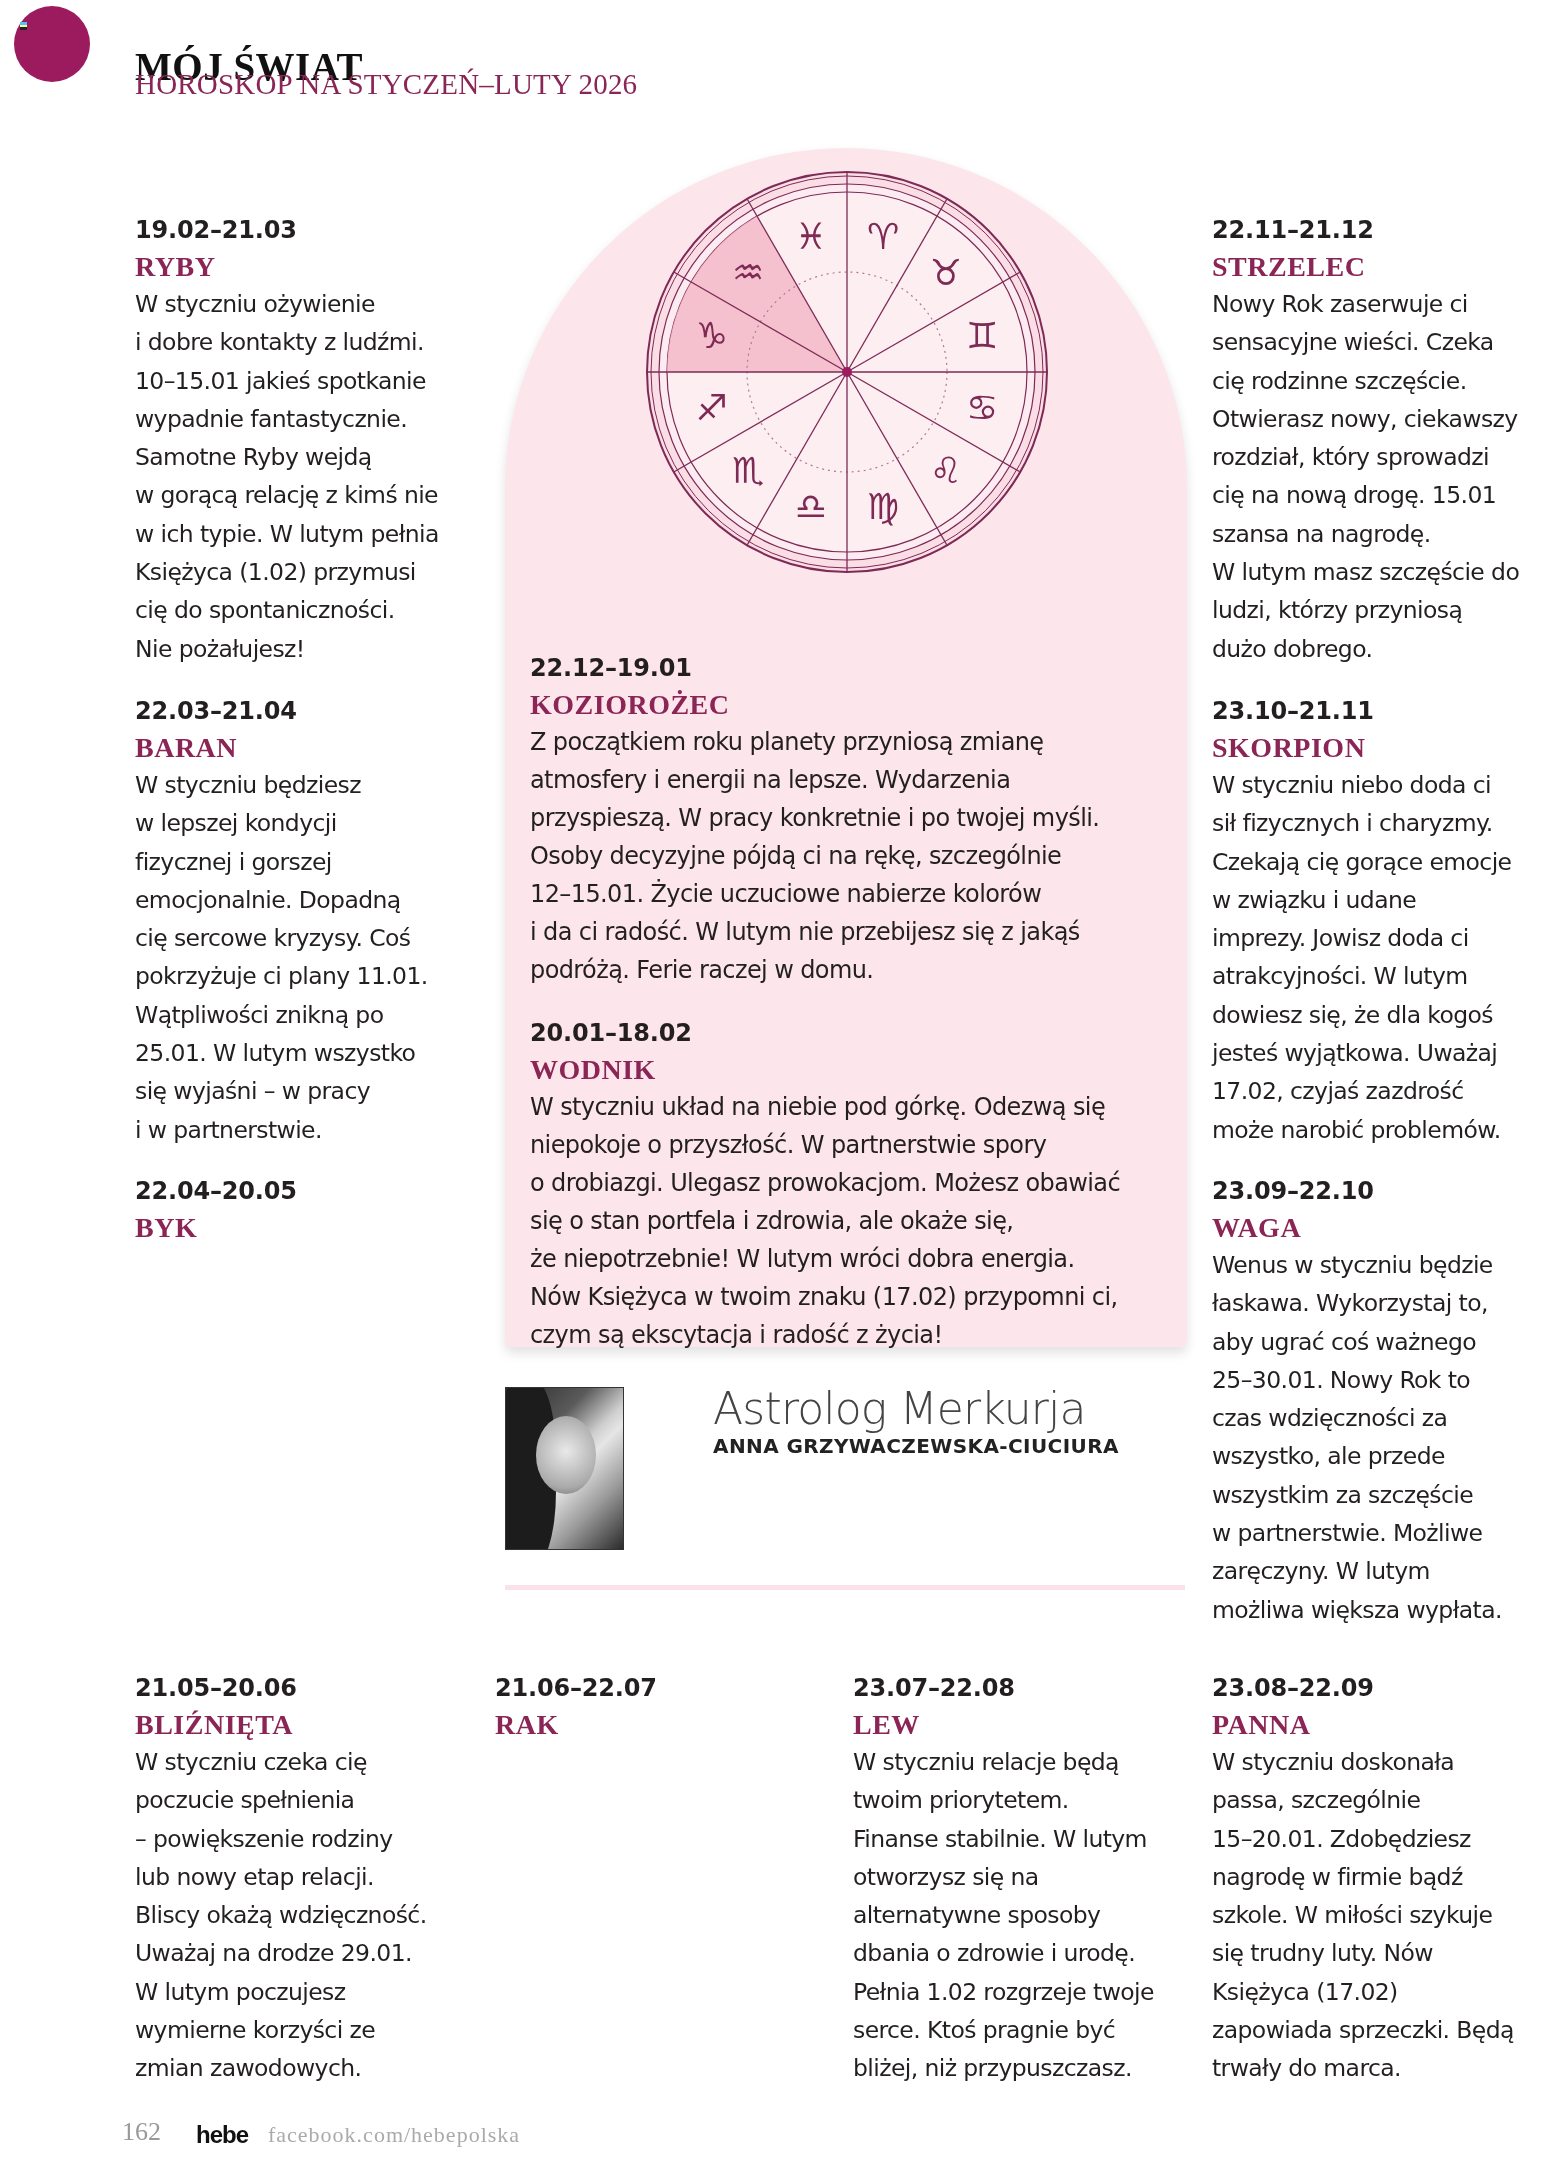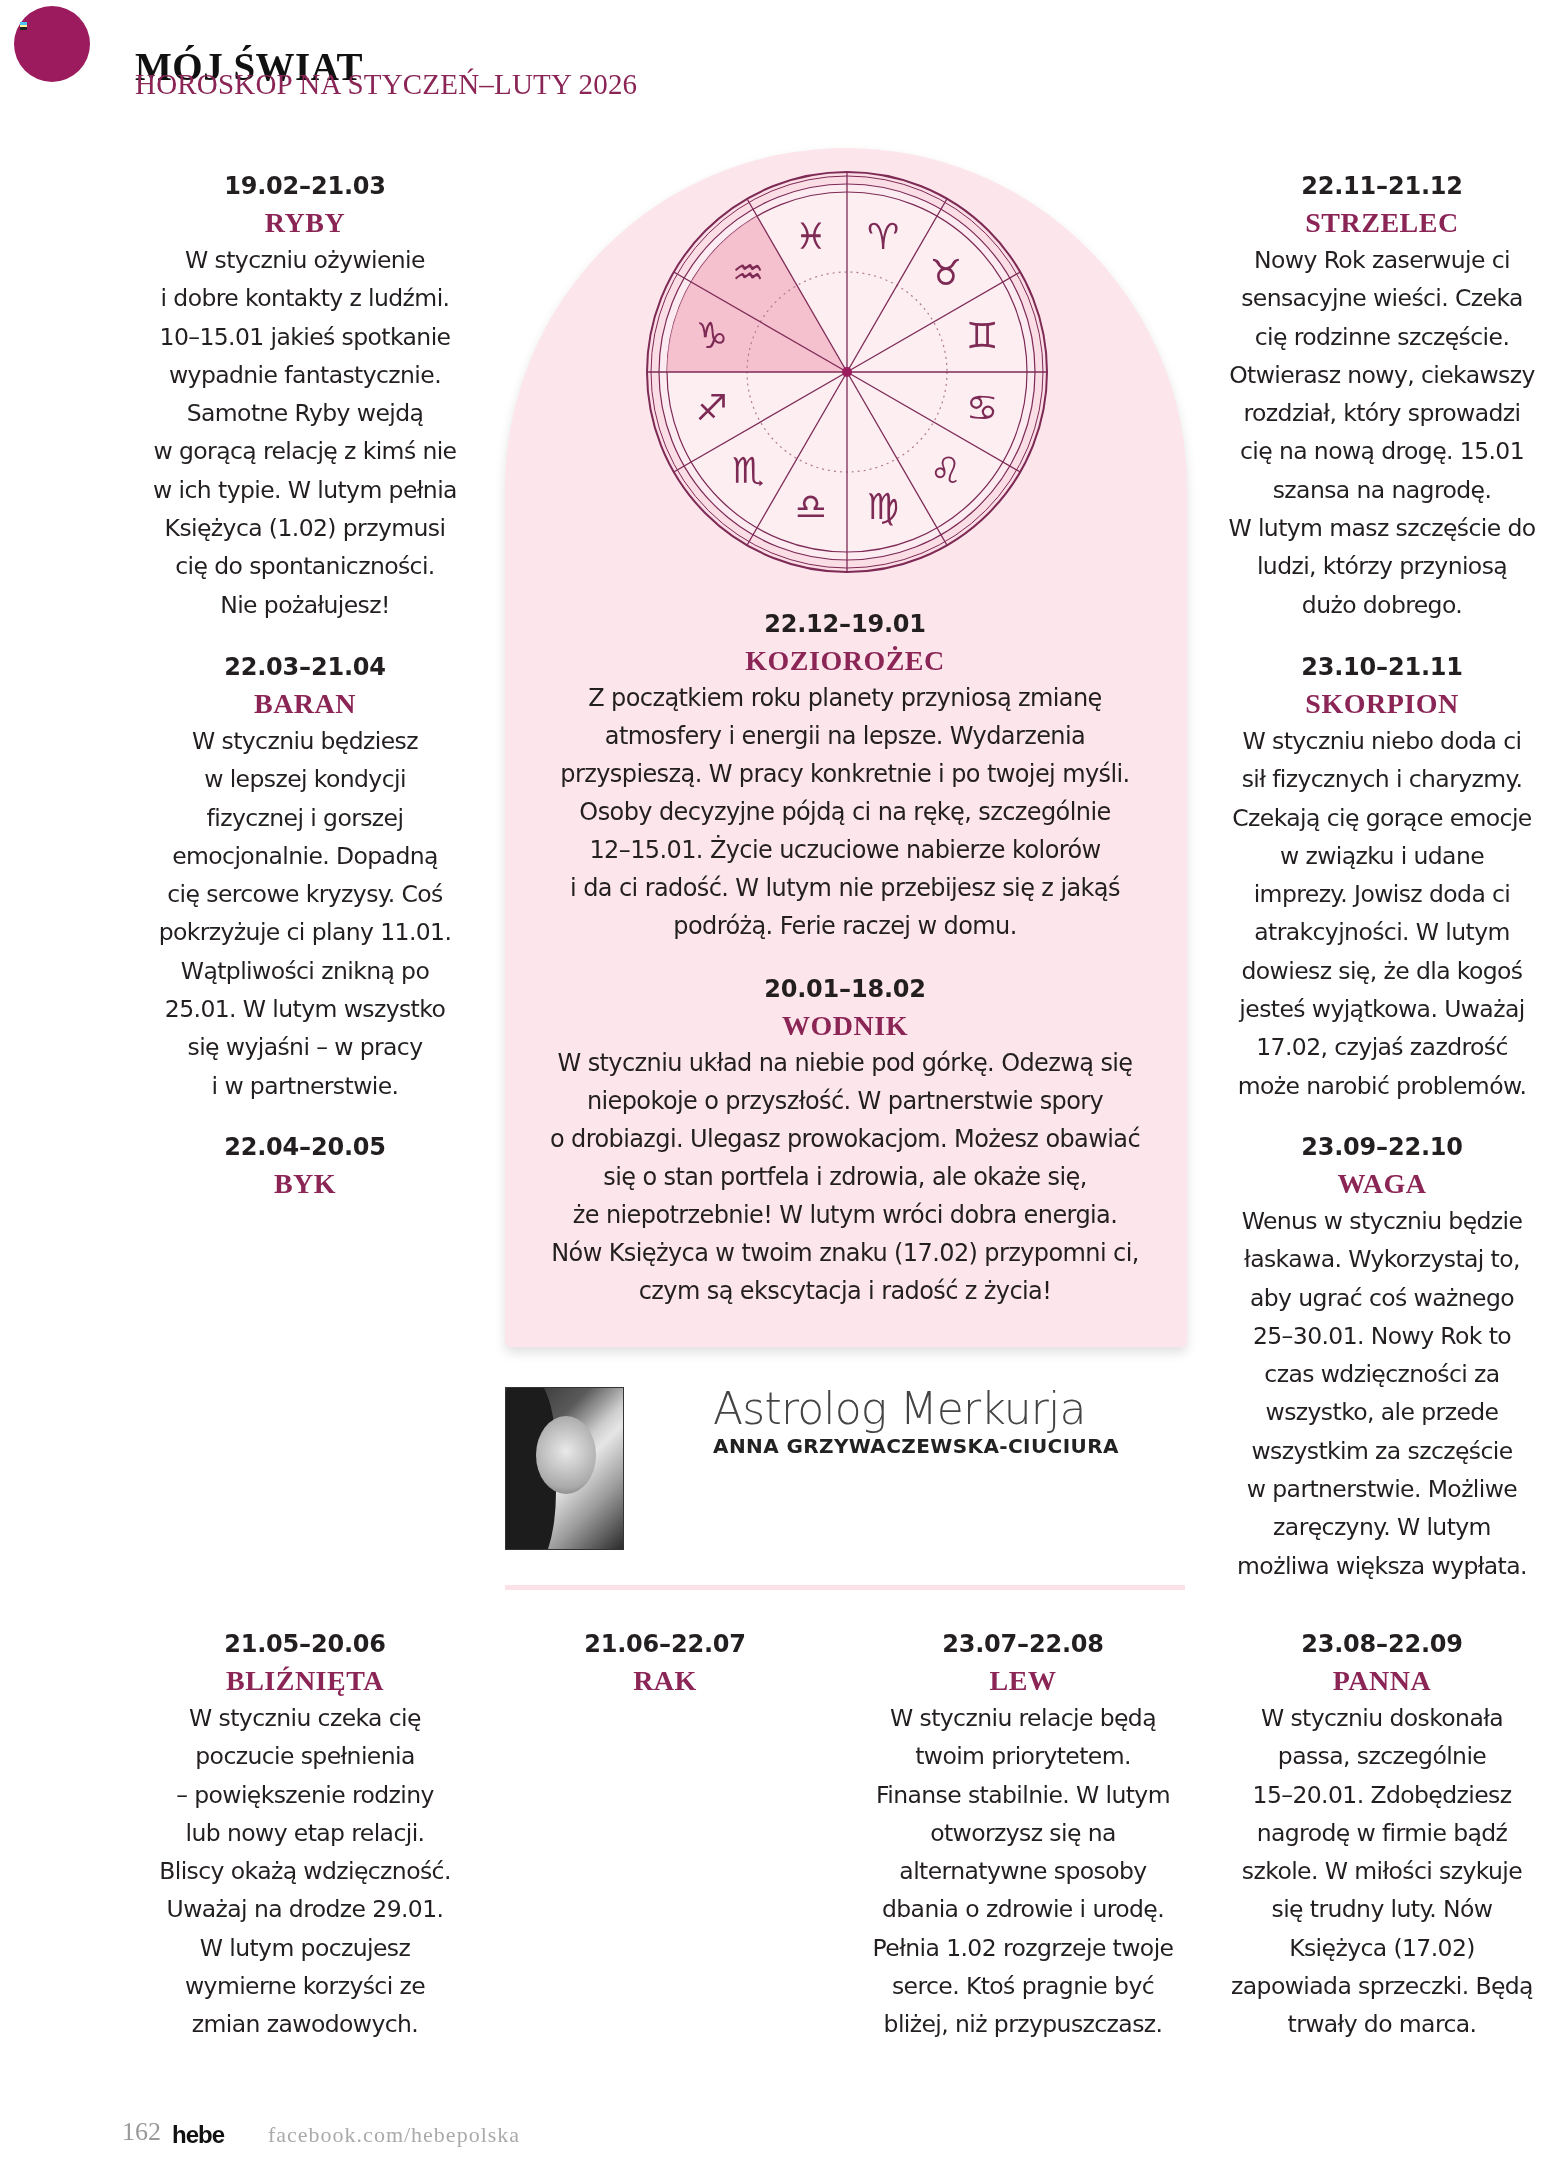--- a/index.html
+++ b/index.html
@@ -2,41 +2,41 @@
 <html><head>
 <meta charset="utf-8">
 <style>
   html, body { margin:0; padding:0; background:#ffffff; }
   body { width:1550px; height:2171px; position:relative; overflow:hidden; font-family:"DejaVu Sans", sans-serif; color:#231f20; }
   .dot { position:absolute; left:14px; top:6px; width:76px; height:76px; border-radius:50%; background:#9b1b5e; }
   .cmyk { position:absolute; left:20px; top:22px; width:7px; height:8px; background:linear-gradient(#4fc3f7 0 33%, #fff59d 33% 66%, #222 66%); }
   .section-title { position:absolute; left:135px; top:8px; font-family:Liberation Serif, serif; font-weight:bold; font-size:39px; color:#111; letter-spacing:0.5px;margin-top:36px; }
   .section-sub { position:absolute; left:135px; top:68px; font-family:"Liberation Serif", serif; font-size:29px; color:#8a2556; letter-spacing:0.2px; }
 
-  .sign { position:absolute; text-align:center; font-family:"DejaVu Sans", sans-serif; font-size:23.5px; line-height:38.3px; color:#231f20; letter-spacing:-0.6px; }
+  .sign { position:absolute; font-family:"DejaVu Sans", sans-serif; font-size:23.5px; line-height:38.3px; color:#231f20; letter-spacing:-0.6px;margin-top:44px; }
   .sign .dates { font-weight:bold; font-size:24px; letter-spacing:-0.2px; line-height:38px; }
   .sign .name { font-family:"Liberation Serif", serif; font-weight:bold; font-size:28px; color:#8a2556; line-height:36px; letter-spacing:0.5px; }
   .sign .text { white-space:pre-line; }
 
   .arch { position:absolute; left:505px; top:148px; width:682px; height:1199px; background:#fce6ec; border-radius:341px 341px 6px 6px; box-shadow:0 6px 12px rgba(0,0,0,0.12); }
   .wheel { position:absolute; left:642px; top:167px; width:410px; height:410px; }
   .center-sign { position:absolute; left:530px; width:630px; font-size:24px; line-height:38px; }
 
   .author { position:absolute; left:505px; top:1387px; width:680px; height:165px; }
   .photo { position:absolute; left:0; top:0; width:117px; height:161px; border:1px solid #333; background:linear-gradient(135deg,#2a2a2a 0%,#5a5a5a 30%,#cfcfcf 48%,#e6e6e6 55%,#9a9a9a 75%,#2b2b2b 100%); overflow:hidden; }
   .photo .face { position:absolute; left:30px; top:28px; width:60px; height:78px; border-radius:50%; background:radial-gradient(circle at 50% 45%, #e9e9e9, #a9a9a9 70%, #6a6a6a); }
   .photo .hair { position:absolute; left:-10px; top:-10px; width:60px; height:190px; background:#1c1c1c; border-radius:40%; }
   .author-title { position:absolute; left:208px; top:-4px; font-size:44px; color:#444; font-family:"DejaVu Sans", sans-serif; font-weight:300; letter-spacing:-0.8px; }
   .author-name { position:absolute; left:208px; top:47px; font-size:20px; font-weight:bold; color:#222; letter-spacing:0.4px; }
   .author-desc { position:absolute; left:208px; top:80px; font-size:19px; line-height:33px; color:#333; white-space:pre-line; letter-spacing:-0.5px; }
   .divider { position:absolute; left:505px; top:1585px; width:680px; height:5px; background:#fbe1e8; }
 
   .footer { position:absolute; top:2117px; font-size:26px; }
   .page-no { left:122px; font-family:"Liberation Serif", serif; color:#999; }
-  .brand { left:172px; font-family:"Liberation Sans", sans-serif; font-weight:bold; color:#111; font-size:24px; top:2121px; letter-spacing:-1px; }
+  .brand { left:196px; font-family:"Liberation Sans", sans-serif; font-weight:bold; color:#111; font-size:24px; top:2121px; letter-spacing:-1px; }
   .fb { left:268px; font-family:"Liberation Serif", serif; color:#aaa; font-size:22px; top:2122px; letter-spacing:1px; }
 </style>
 </head>
 <body>
 
 <div class="dot"></div>
 <div class="cmyk"></div>
 <div class="section-title">MÓJ ŚWIAT</div>
 <div class="section-sub">HOROSKOP NA STYCZEŃ–LUTY 2026</div>
 

